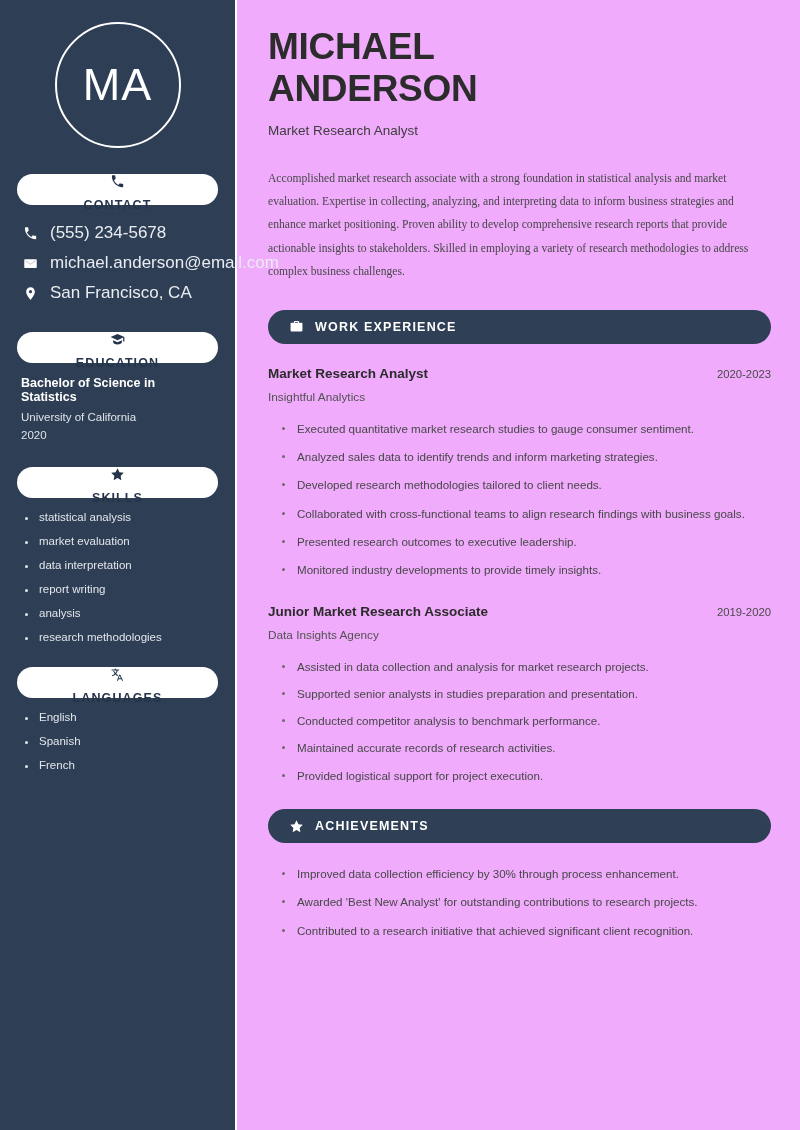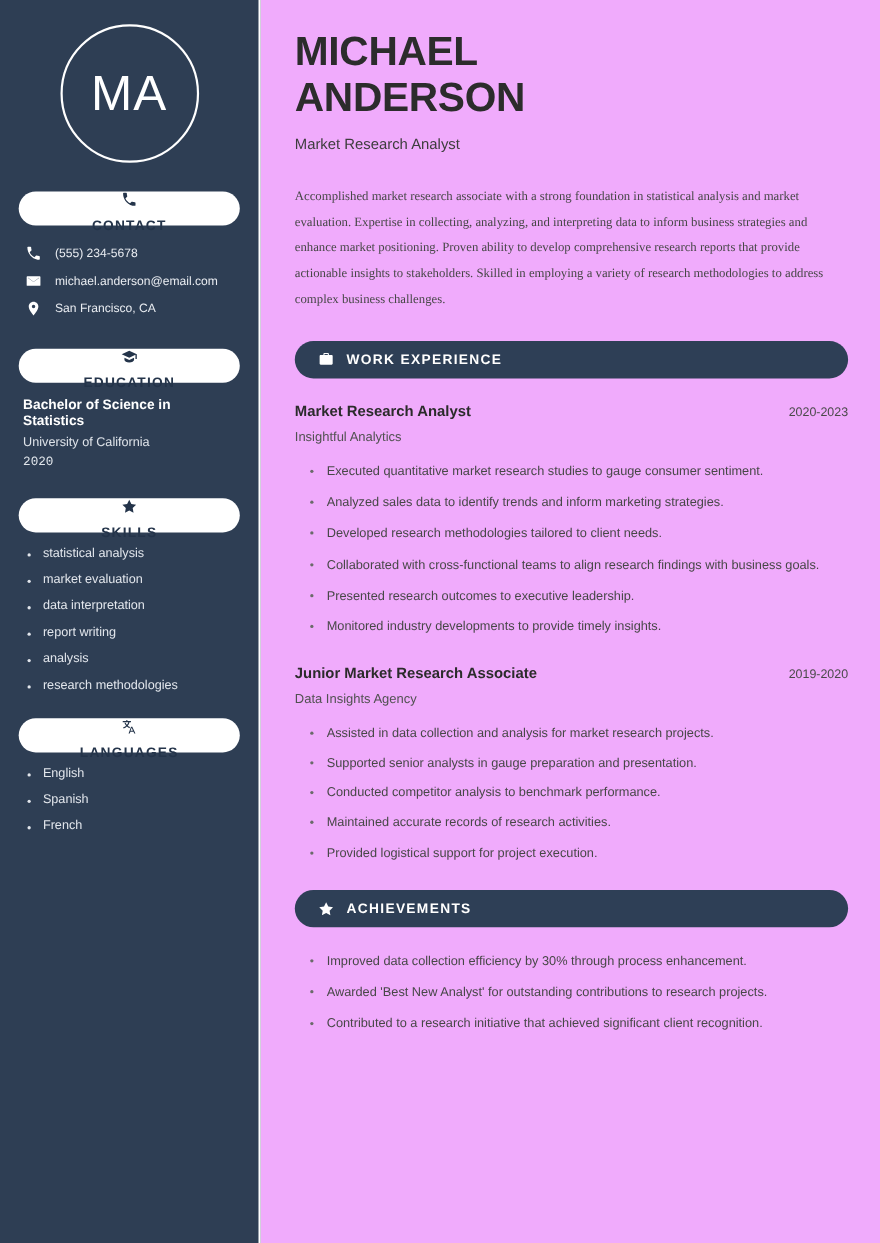--- a/index.html
+++ b/index.html
@@ -78,33 +78,33 @@
     flex: 0 0 15px;
   }
   .pill .picon svg { width: 100%; height: 100%; fill: #24344a; }
 
   .contact-list { margin-bottom: 24px; }
   .contact-row {
     display: flex;
     align-items: center;
     gap: 12px;
     padding: 5px 6px;
-    font-size: 11px;
+    font-size: 17px;
     color: #e9ecf1;
   }
   .contact-row .cicon {
     width: 15px; height: 15px; flex: 0 0 15px;
     display: inline-flex; align-items: center; justify-content: center;
   }
   .contact-row .cicon svg { width: 100%; height: 100%; fill: #ffffff; }
 
   .edu-block { padding: 0 4px; margin-bottom: 26px; }
   .edu-degree { font-size: 12.5px; font-weight: bold; color: #ffffff; margin-bottom: 7px; }
   .edu-school { font-size: 11.5px; color: #dfe4ea; margin-bottom: 6px; }
-  .edu-year   { font-size: 11.5px; color: #dfe4ea; font-family: Liberation Mono, monospace; }
+  .edu-year   { font-size: 11.5px; color: #dfe4ea; }
 
   ul.side-list { list-style: none; padding-left: 8px; margin-bottom: 24px; }
   ul.side-list li {
     position: relative;
     font-size: 11.5px;
     color: #e2e6ec;
     padding-left: 14px;
     margin-bottom: 12px;
   }
   ul.side-list li::before {
@@ -333,21 +333,21 @@
 
     <div class="job">
       <div class="job-head">
         <span class="job-role">Junior Market Research Associate</span>
         <span class="job-dates">2019-2020</span>
       </div>
       <div class="job-company">Data Insights Agency</div>
     </div>
     <ul class="bullets tight">
       <li>Assisted in data collection and analysis for market research projects.</li>
-      <li>Supported senior analysts in gauge preparation and presentation.</li>
+      <li>Supported senior analysts in studies preparation and presentation.</li>
       <li>Conducted competitor analysis to benchmark performance.</li>
       <li>Maintained accurate records of research activities.</li>
       <li>Provided logistical support for project execution.</li>
     </ul>
 
     <div class="sec-bar">
       <span class="sicon">
         <svg viewBox="0 0 24 24">
             <path d="m12 2 3.1 6.3 6.9 1-5 4.9 1.2 6.8-6.2-3.3-6.2 3.3L7 14.2 2 9.3l6.9-1L12 2z"></path>
           </svg>

